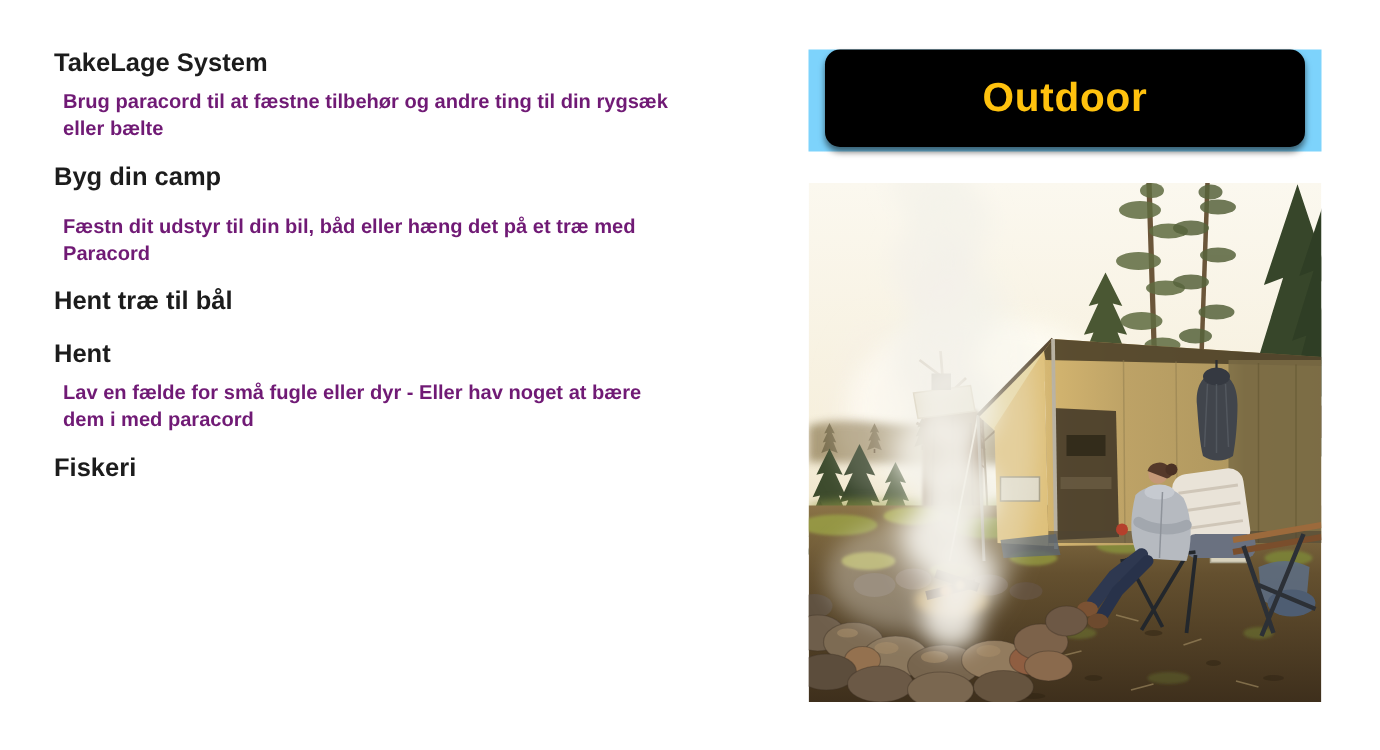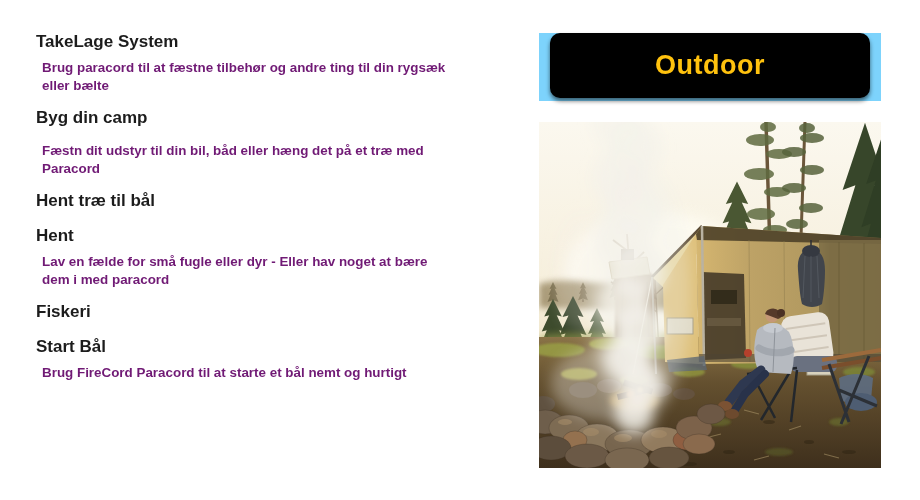--- a/index.html
+++ b/index.html
@@ -51,24 +51,20 @@
     <div class="section">
       <h2>Hent træ til bål</h2>
     </div>
     <div class="section">
       <h2>Hent</h2>
       <p>Lav en fælde for små fugle eller dyr - Eller hav noget at bære
 dem i med paracord</p>
     </div>
     <div class="section">
       <h2>Fiskeri</h2>
-    </div>
-    <div class="section">
-      <h2>Start Bål</h2>
-      <p>Brug FireCord Paracord til at starte et bål nemt og hurtigt</p>
     </div>
   </div>
 
   <div class="banner">
     <div class="banner-inner">
       <span>Outdoor</span>
     </div>
   </div>
 
   <div class="photo">

